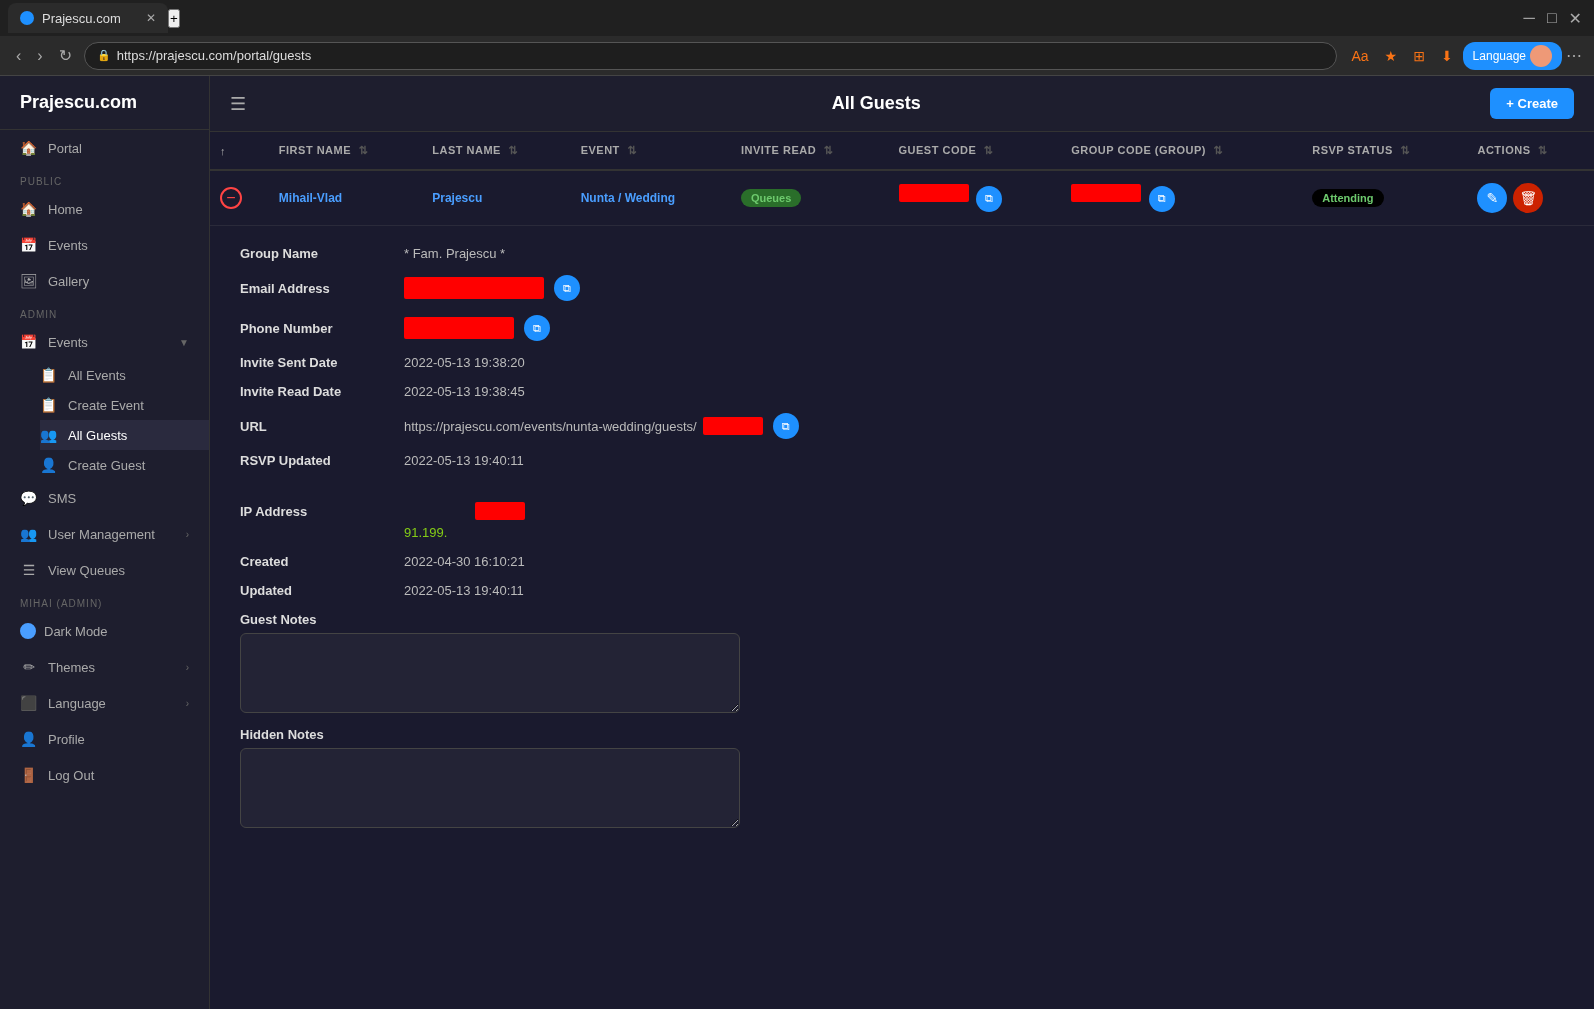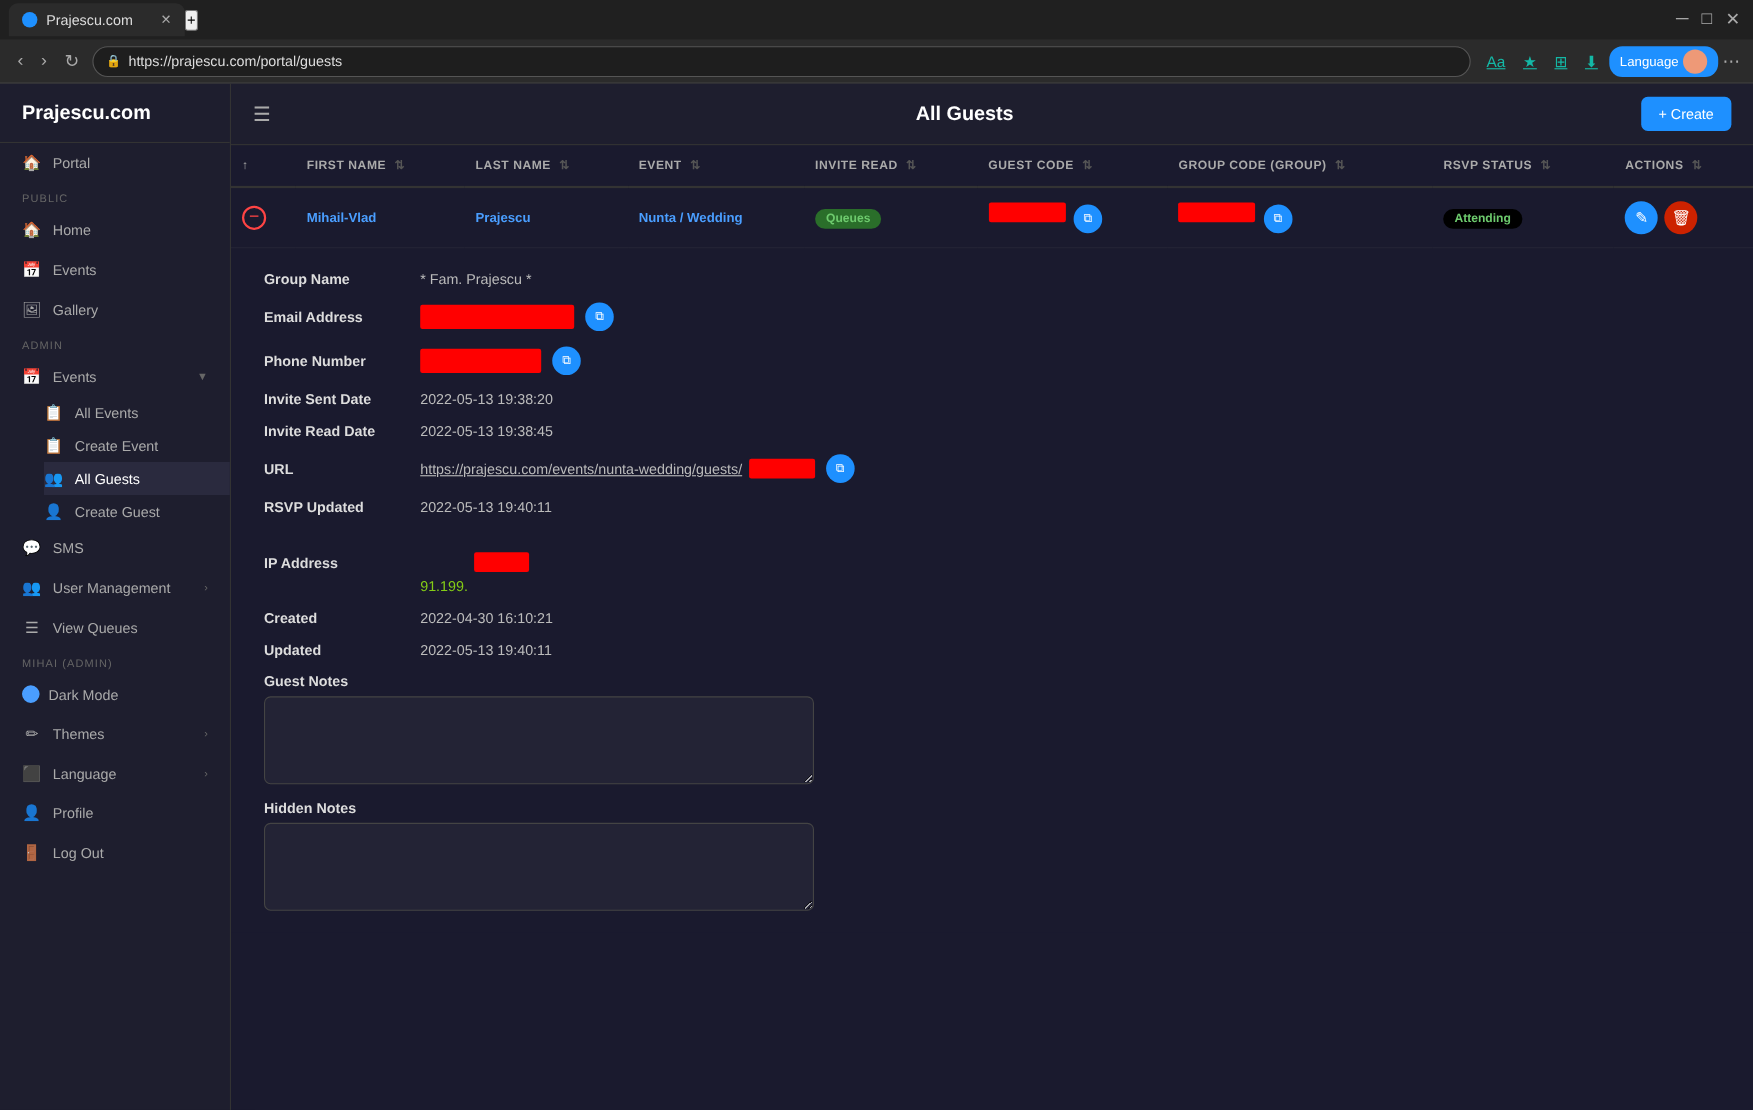--- a/index.html
+++ b/index.html
@@ -9,21 +9,21 @@
     .browser-chrome { background: #2b2b2b; display: flex; flex-direction: column; flex-shrink: 0; }
     .browser-titlebar { display: flex; align-items: center; height: 36px; padding: 0 8px; background: #202020; }
     .browser-tab { display: flex; align-items: center; background: #2b2b2b; border-radius: 8px 8px 0 0; padding: 0 12px; height: 30px; gap: 8px; font-size: 13px; color: #ddd; min-width: 160px; }
     .browser-tab .favicon { width: 14px; height: 14px; background: #1e90ff; border-radius: 50%; flex-shrink: 0; }
     .browser-tab .close-tab { color: #aaa; font-size: 12px; cursor: pointer; margin-left: auto; }
     .browser-toolbar { display: flex; align-items: center; height: 40px; padding: 0 12px; gap: 8px; background: #2b2b2b; border-bottom: 1px solid #444; }
     .nav-btn { background: none; border: none; color: #aaa; font-size: 16px; cursor: pointer; padding: 4px; }
     .url-bar { flex: 1; background: #1e1e1e; border: 1px solid #555; border-radius: 20px; height: 28px; display: flex; align-items: center; padding: 0 12px; gap: 6px; font-size: 13px; color: #ddd; }
     .url-bar-icon { color: #aaa; font-size: 11px; }
     .browser-actions { display: flex; gap: 4px; align-items: center; }
-    .browser-action-btn { background: none; border: none; color: #14b8a6; font-size: 14px; cursor: pointer; padding: 4px 6px; text-decoration: underline; }
+    .browser-action-btn { background: none; border: none; color: #f97316; font-size: 14px; cursor: pointer; padding: 4px 6px; }
     .inprivate-btn { background: #1e90ff; color: white; border: none; border-radius: 12px; padding: 3px 10px; font-size: 12px; cursor: pointer; display: flex; align-items: center; gap: 4px; }
     .profile-avatar { width: 22px; height: 22px; background: #e97; border-radius: 50%; display: inline-block; }
     .dots-btn { background: none; border: none; color: #aaa; font-size: 16px; cursor: pointer; }
 
     
     .app { display: flex; flex: 1; overflow: hidden; }
 
     
     .sidebar { width: 210px; background: #1e1e2e; flex-shrink: 0; display: flex; flex-direction: column; overflow-y: auto; border-right: 1px solid #333; }
     .sidebar-logo { padding: 16px 20px; font-size: 18px; font-weight: bold; color: #fff; border-bottom: 1px solid #333; }
@@ -36,21 +36,21 @@
     .sidebar-sub .sidebar-item { padding: 7px 20px 7px 0; font-size: 13px; }
     .sidebar-toggle { display: flex; align-items: center; gap: 8px; padding: 10px 20px; font-size: 13px; color: #aaa; cursor: pointer; }
     .toggle-circle { width: 16px; height: 16px; border-radius: 50%; border: 2px solid #555; display: flex; align-items: center; justify-content: center; }
     .toggle-circle.on { background: #4a9eff; border-color: #4a9eff; }
 
     
     .main { flex: 1; background: #1a1a2e; overflow-y: auto; display: flex; flex-direction: column; }
     .main-header { display: flex; align-items: center; padding: 0 20px; height: 56px; border-bottom: 1px solid #333; background: #1e1e2e; flex-shrink: 0; }
     .hamburger-btn { background: none; border: none; color: #aaa; font-size: 18px; cursor: pointer; margin-right: 16px; }
     .page-title { font-size: 18px; font-weight: 600; color: #fff; flex: 1; text-align: center; }
-    .create-btn { background: #1e90ff; color: white; border: none; border-radius: 6px; padding: 8px 16px; font-size: 13px; cursor: pointer; display: flex; align-items: center; gap: 4px; }
+    .create-btn { background: #1e90ff; color: white; border: none; border-radius: 6px; padding: 8px 16px; font-size: 13px; cursor: pointer; display: flex; align-items: center; gap: 4px; font-weight: bold; }
 
     
     .table-container { overflow-x: auto; flex-shrink: 0; }
     table { width: 100%; border-collapse: collapse; font-size: 12px; min-width: 900px; }
     thead tr { border-bottom: 2px solid #333; }
     thead th { padding: 12px 10px; text-align: left; color: #aaa; font-weight: 600; font-size: 11px; text-transform: uppercase; letter-spacing: 0.5px; white-space: nowrap; }
     thead th .sort-icon { color: #555; margin-left: 4px; }
     tbody tr { border-bottom: 1px solid #2a2a3a; }
     tbody td { padding: 12px 10px; color: #ccc; vertical-align: middle; }
     .remove-btn { background: none; border: none; color: #ff4444; font-size: 16px; cursor: pointer; width: 22px; height: 22px; border-radius: 50%; border: 2px solid #ff4444; display: flex; align-items: center; justify-content: center; }
@@ -59,29 +59,29 @@
     .badge-viewed { background: #2a6e2a; color: #6dca6d; }
     .badge-attending { background: #000000; color: #6dca6d; }
     .redacted-bar { background: #ff0000; height: 18px; border-radius: 2px; display: inline-block; }
     .copy-btn { background: #1e90ff; color: white; border: none; border-radius: 50%; width: 26px; height: 26px; cursor: pointer; font-size: 11px; display: inline-flex; align-items: center; justify-content: center; margin-left: 4px; flex-shrink: 0; }
     .edit-btn { background: #1e90ff; color: white; border: none; border-radius: 50%; width: 30px; height: 30px; cursor: pointer; font-size: 14px; display: inline-flex; align-items: center; justify-content: center; }
     .delete-btn { background: #cc2200; color: white; border: none; border-radius: 50%; width: 30px; height: 30px; cursor: pointer; font-size: 14px; display: inline-flex; align-items: center; justify-content: center; }
     .actions-cell { display: flex; gap: 6px; align-items: center; }
 
     
     .detail-panel { padding: 20px 30px; background: #1a1a2e; }
-    .detail-row { display: flex; align-items: center; margin-bottom: 14px; gap: 2px; flex-wrap: wrap; }
+    .detail-row { display: flex; align-items: center; margin-bottom: 14px; gap: 24px; flex-wrap: wrap; }
     .detail-label { font-weight: 700; color: #ddd; font-size: 13px; min-width: 140px; flex-shrink: 0; }
     .detail-value { color: #bbb; font-size: 13px; }
     .detail-input-row { display: flex; align-items: center; gap: 6px; }
     .redacted-input { background: #ff0000; height: 22px; width: 140px; border-radius: 2px; }
     .ip-partial { color: #84cc16; font-size: 13px; margin-top: 43px; }
     .ip-redacted { background: #ff0000; height: 18px; width: 50px; border-radius: 2px; display: inline-block; vertical-align: middle; margin-left: 4px; }
     .url-row { display: flex; align-items: center; gap: 6px; flex-wrap: wrap; }
-    .url-text { color: #bbb; font-size: 13px; text-decoration: underline; }
+    .url-text { color: #bbb; font-size: 13px; }
     .url-redacted { background: #ff0000; height: 18px; width: 60px; border-radius: 2px; display: inline-block; vertical-align: middle; }
     .notes-label { font-weight: 700; color: #ddd; font-size: 13px; margin-bottom: 6px; }
     .notes-textarea { width: 500px; height: 80px; background: #232335; border: 1px solid #444; border-radius: 6px; color: #ccc; font-size: 13px; padding: 8px; resize: vertical; display: block; }
   </style>
 </head>
 <body>
 
 <div class="browser-chrome">
   <div class="browser-titlebar">
     <div class="browser-tab">

